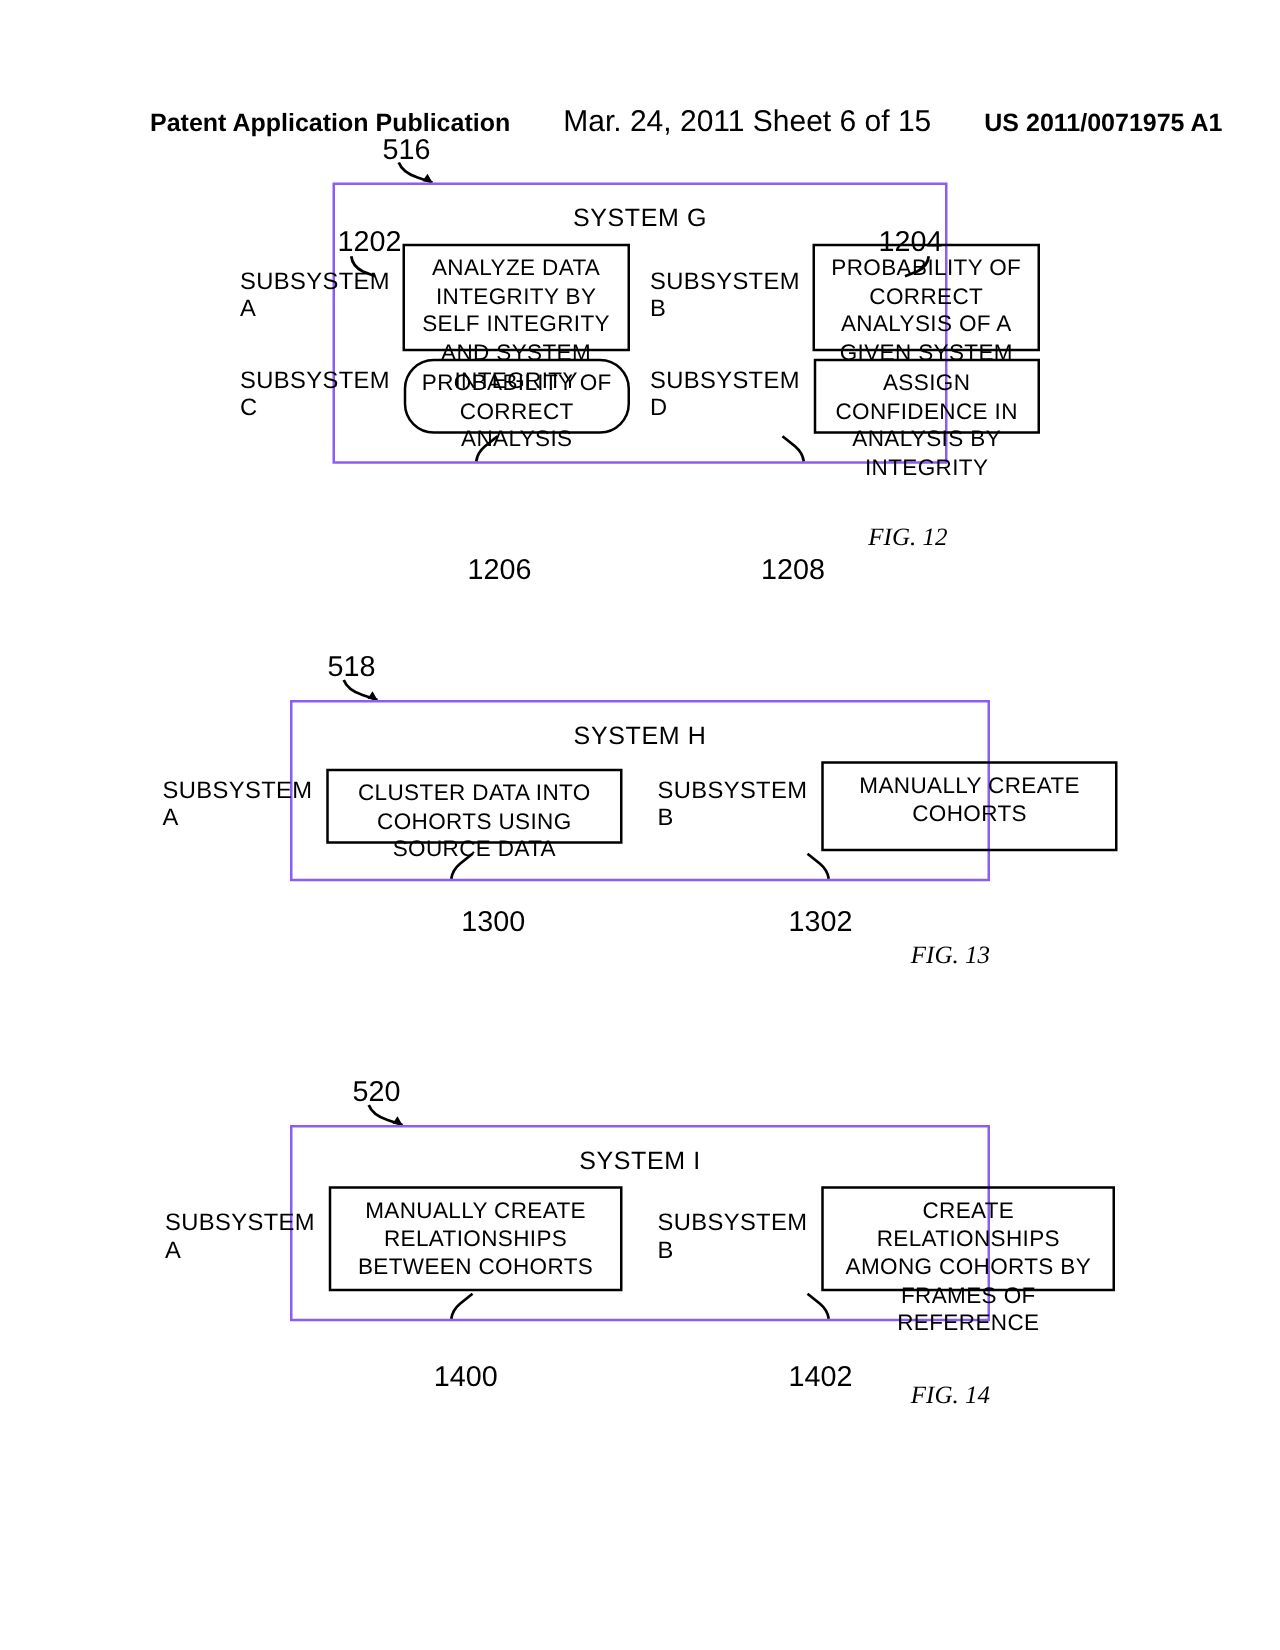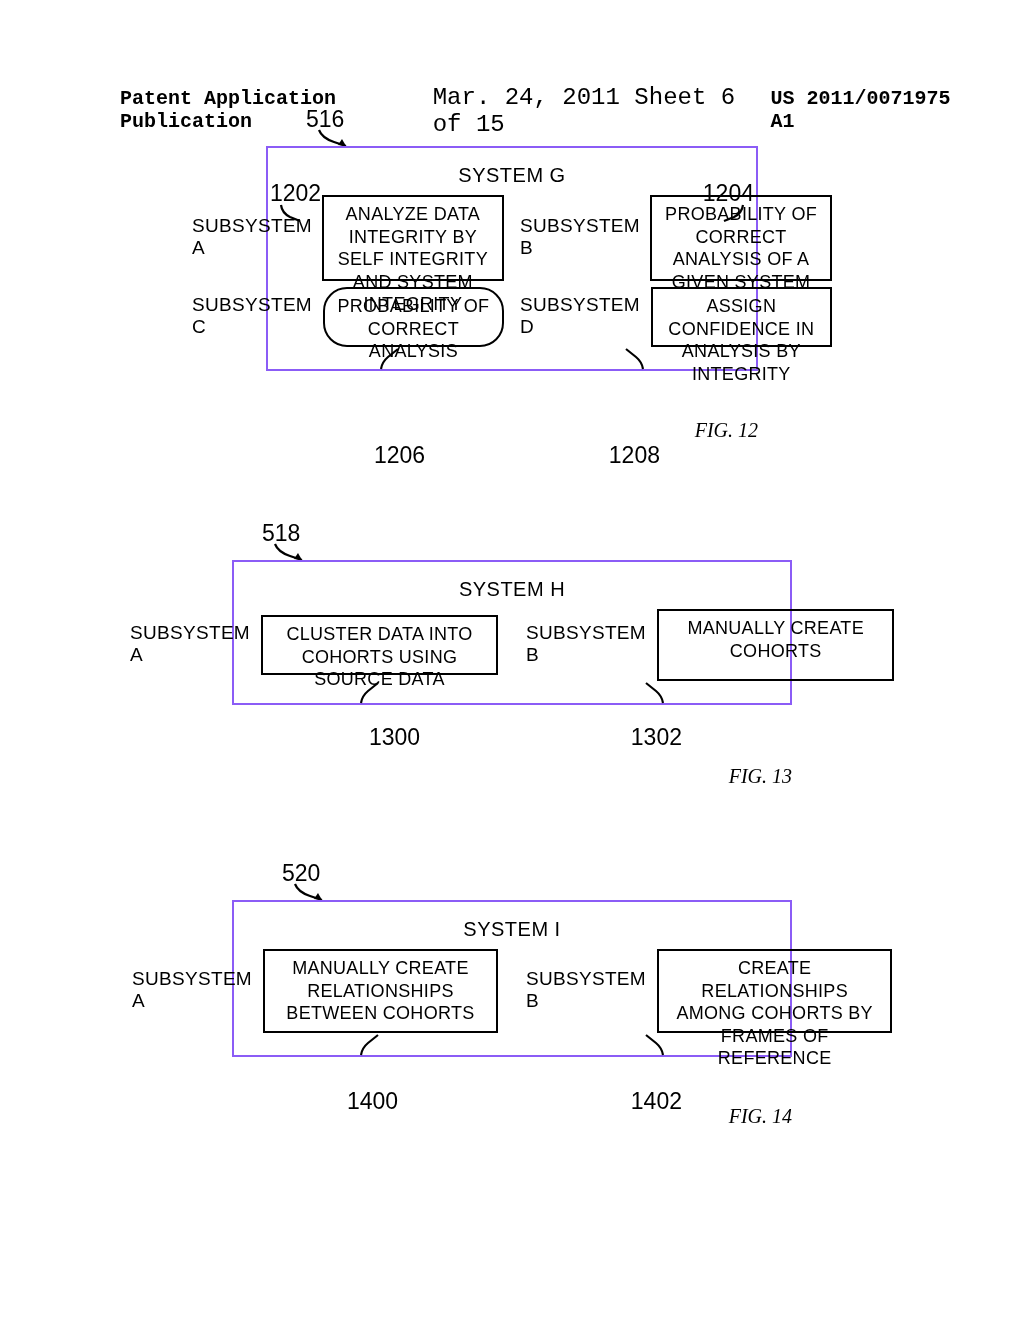--- a/index.html
+++ b/index.html
@@ -9,25 +9,24 @@
       background: #fff;
       position: relative;
       font-family: Arial, Helvetica, sans-serif;
       color: #000;
     }
     .header {
       position: absolute;
       top: 84px;
       left: 0;
       width: 100%;
-      padding: 0 66px 0 120px;
+      padding: 0 46px 0 120px;
       display: flex;
       justify-content: space-between;
       align-items: baseline;
-      font-family: Liberation Mono, monospace;
     }
     .header-left { font-weight: bold; font-size: 20px; }
     .header-center { font-size: 24px; }
     .header-right { font-weight: bold; font-size: 20px; }
     .figure-area {
       position: absolute;
       left: 50%;
       transform: translateX(-50%);
     }
     .system-box {
@@ -181,21 +180,21 @@
     </div>
     <div class="leader" style="bottom:-2px; right:124px;">
       <svg width="28" height="24">
           <path d="M8 2 L 18 10 Q 24 15 25 22" fill="none" stroke="#000" stroke-width="2.2"></path>
         </svg>
     </div>
   </div>
   <div class="ref-label" style="top:164px; left:115px;margin-left:22px;">1300</div>
   <div class="ref-label" style="top:164px; right:110px;">1302</div>
 
-  <div class="fig-caption" style="margin-top:60px;">FIG. 13</div>
+  <div class="fig-caption" style="margin-top:48px;">FIG. 13</div>
 </div>
 
 <div class="figure-area fig14">
   <div class="ref-label" style="top:-40px; left:50px;">520</div>
   <div class="leader" style="top:-18px; left:60px;">
     <svg width="40" height="22">
         <path d="M3 2 Q 6 10 18 14 L 30 18" fill="none" stroke="#000" stroke-width="2.2"></path>
         <path d="M30 18 l -8 -1 l 4 -6 z" fill="#000"></path>
       </svg>
   </div>

